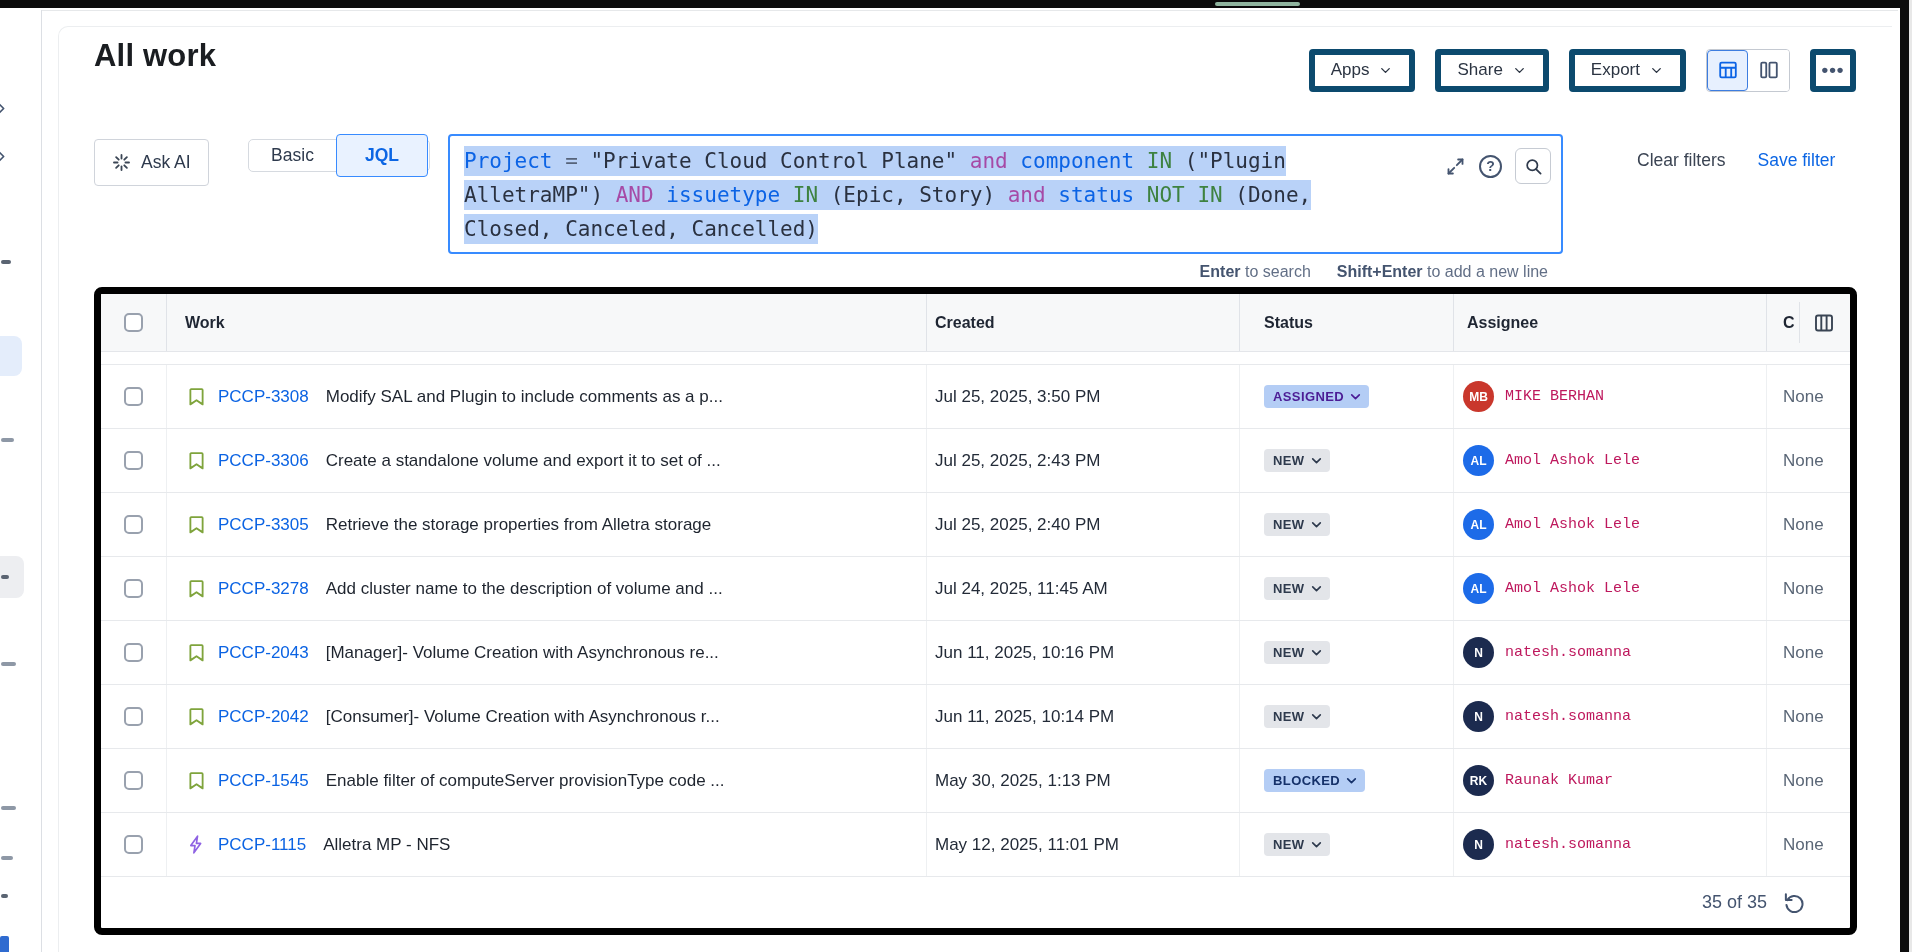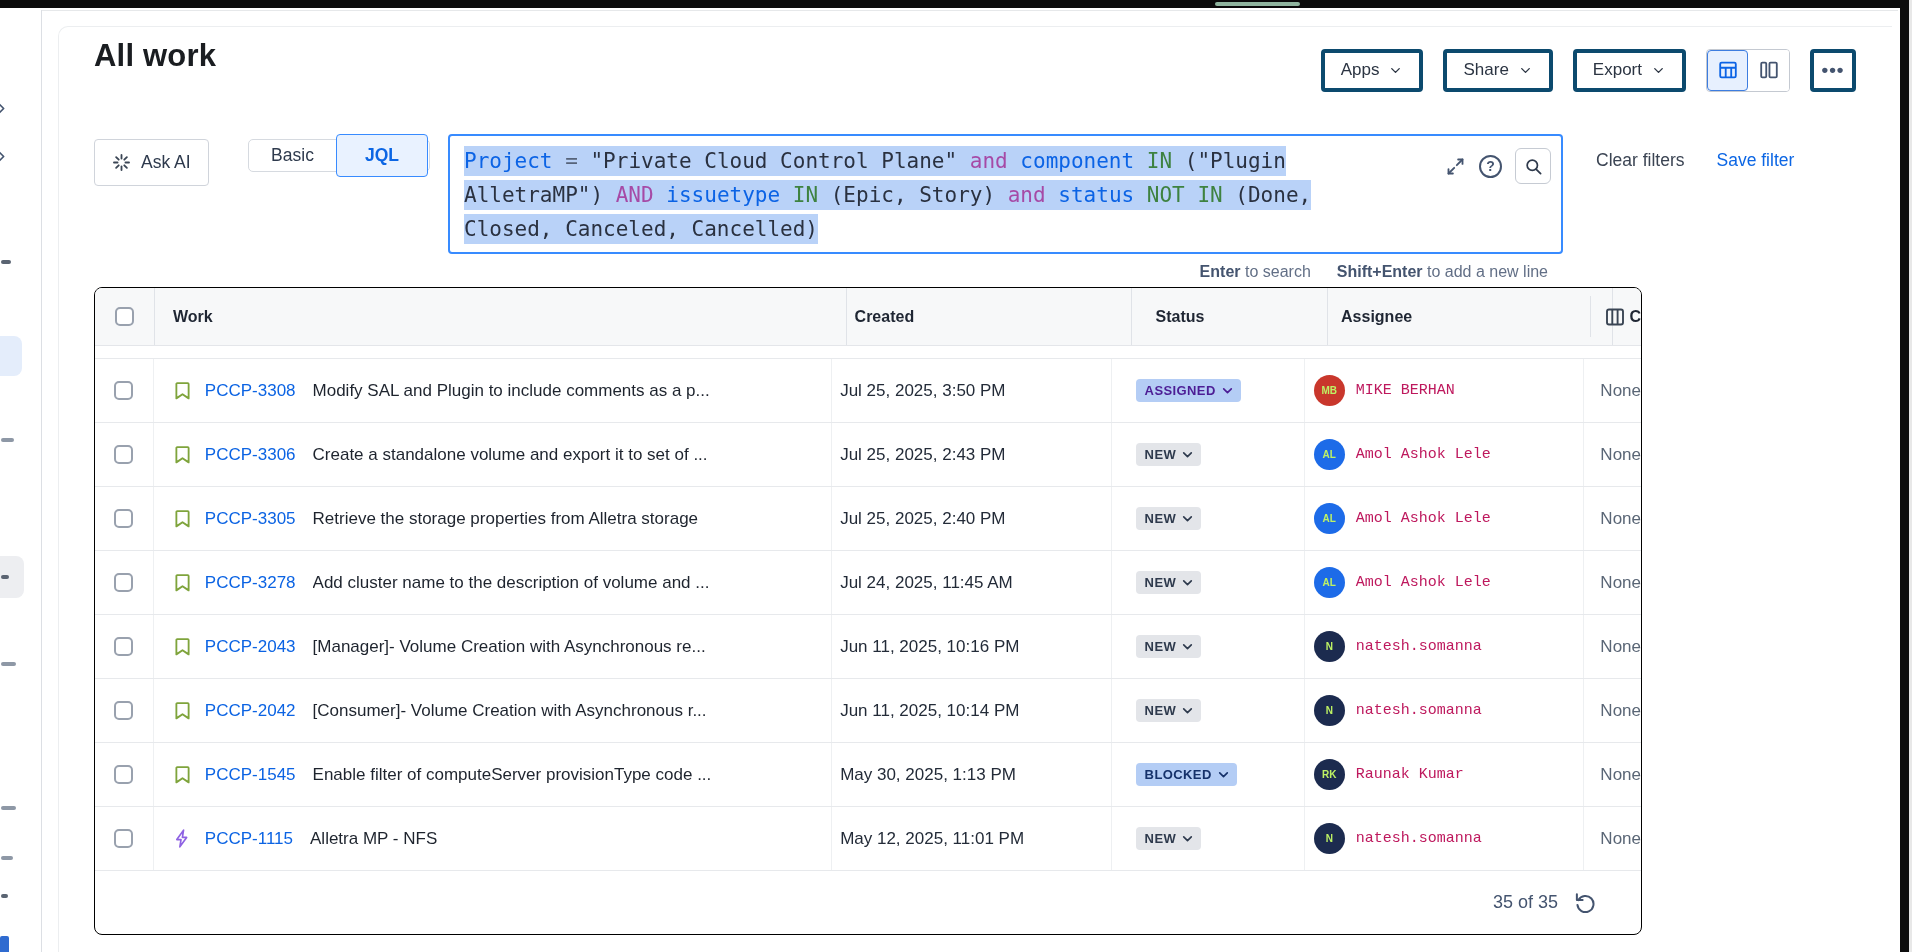--- a/index.html
+++ b/index.html
@@ -21,21 +21,21 @@
   .pill.gray { top:546px; width:34px; height:42px; background:#edeef1; }
   .frag { position:absolute; left:1px; height:4px; background:#8e98a6; border-radius:2px; }
   .frag.dark { background:#5a6472; }
   .blue-chip { position:absolute; left:0; top:926px; width:9px; height:18px; background:#2f6bd0; border-radius:2px; }
 
   .panel-corner { position:absolute; left:58px; top:26px; right:20px; bottom:0; border-top:1px solid #eceef0; border-left:1px solid #eceef0; border-top-left-radius:10px; pointer-events:none; }
 
   
   .page-title { position:absolute; left:94px; top:38px; font-size:31px; font-weight:700; color:#1a1d21; letter-spacing:.2px; }
   .header-actions { position:absolute; top:48px; right:56px; height:44px; display:flex; align-items:center; gap:20px; }
-  .btn { display:inline-flex; align-items:center; gap:9px; height:43px; padding:0 16px; border:4px solid #0c4a6e; border-radius:4px; background:#fff; font-size:17px; font-weight:500; color:#2b3442; cursor:pointer; }
+  .btn { display:inline-flex; align-items:center; gap:9px; height:43px; padding:0 16px; border:6px solid #0c4a6e; border-radius:4px; background:#fff; font-size:17px; font-weight:500; color:#2b3442; cursor:pointer; }
   .view-group { display:flex; border:1px solid #c4c9d1; border-radius:4px; overflow:hidden; height:43px; }
   .view-cell { width:41px; height:41px; display:flex; align-items:center; justify-content:center; background:#fff; }
   .view-cell.selected { background:#e7f0fe; outline:1.5px solid #3d7de0; outline-offset:-1.5px; border-radius:4px; }
   .more-btn { width:46px; justify-content:center; padding:0; font-size:19px; letter-spacing:1px; color:#44546F; font-weight:700; }
 
   
   .askai-btn { position:absolute; left:94px; top:139px; height:47px; display:inline-flex; align-items:center; gap:10px; padding:0 17px; border:1px solid #d0d4db; border-radius:4px; background:#fff; font-size:17.5px; font-weight:500; color:#2e3a4d; cursor:pointer; }
   .segmented { position:absolute; left:248px; top:139px; width:182px; height:33px; border:1px solid #d6dae0; border-radius:5px; display:flex; align-items:center; background:#fff; }
   .seg-basic { flex:1; text-align:center; font-size:17.5px; font-weight:500; color:#2e3a4d; cursor:pointer; }
   .seg-jql { width:92px; height:43px; margin-right:1px; display:flex; align-items:center; justify-content:center; border:1.5px solid #388bff; border-radius:4px; background:#e9f2ff; color:#0c66e4; font-size:17.5px; font-weight:600; cursor:pointer; }
@@ -45,42 +45,42 @@
   .jql-sel { background:#b9d2f8; padding:3px 0; }
   .t-fld { color:#0b63e5; } .t-op { color:#56637a; } .t-txt { color:#2a3140; } .t-kw { color:#a64aa6; } .t-fn { color:#3e8240; }
   .jql-icons { position:absolute; top:12px; right:10px; display:flex; align-items:center; gap:13px; }
   .help-circle { width:23px; height:23px; border:2px solid #44546F; border-radius:50%; display:flex; align-items:center; justify-content:center; font-size:14px; font-weight:700; color:#44546F; }
   .search-btn { width:36px; height:36px; border:1px solid #c6cbd3; border-radius:6px; display:flex; align-items:center; justify-content:center; background:#fff; cursor:pointer; }
 
   .hints { position:absolute; top:263px; right:364px; font-size:16px; color:#626f86; display:flex; gap:26px; }
   .hints b { color:#44546f; font-weight:700; }
 
   .filter-links { position:absolute; left:1596px; top:150px; display:flex; gap:32px; align-items:center; }
-  .clear-filters { font-size:17.5px; font-weight:500; color:#3b4453; cursor:pointer; }
+  .clear-filters { font-size:17.5px; font-weight:500; color:#3b4453; cursor:pointer;margin-left:41px; }
   .save-filter { font-size:17.5px; font-weight:500; color:#0c66e4; cursor:pointer; }
 
   
-  .worktable { position:absolute; left:94px; top:287px; width:1548px; height:648px; border:1px solid #000000; border-radius:8px; background:#fff; overflow:hidden; display:flex; flex-direction:column; }
+  .worktable { position:absolute; left:94px; top:287px; width:1763px; height:648px; border:7px solid #000000; border-radius:8px; background:#fff; overflow:hidden; display:flex; flex-direction:column; }
   .thead { height:58px; background:#f7f8f9; border-bottom:1px solid #e4e6ea; display:flex; position:relative; flex:none; }
   .hcell { display:flex; align-items:center; font-size:16px; font-weight:700; color:#1f2633; border-right:1px solid #e0e3e8; }
   .sliver { height:13px; border-bottom:1px solid #e7e9ec; flex:none; }
   .trow { height:64px; border-bottom:1px solid #e7e9ec; display:flex; flex:none; background:#fff; }
   .cell { display:flex; align-items:center; border-right:1px solid #eef0f2; }
   .c-check { width:66px; justify-content:center; }
   .c-work { width:760px; padding-left:18px; gap:11px; }
   .c-created { width:313px; padding-left:8px; font-size:17px; color:#232b38; }
   .c-status { width:214px; padding-left:24px; }
   .c-assignee { width:313px; padding-left:9px; gap:11px; }
   .c-last { flex:1; padding-left:16px; font-size:17px; color:#5a6676; border-right:none; }
   .checkbox { width:19px; height:19px; border:2px solid #99a1ae; border-radius:5px; background:#fff; cursor:pointer; display:inline-block; }
   .type-icon { width:22px; height:22px; display:flex; align-items:center; justify-content:center; flex:none; }
   .key { font-size:17px; color:#0b63e3; cursor:pointer; flex:none; }
   .summary { font-size:17px; color:#1e242e; margin-left:6px; white-space:nowrap; overflow:hidden; }
   .badge { display:inline-flex; align-items:center; gap:5px; padding:4px 7px 4px 9px; border-radius:4px; font-size:13px; font-weight:700; letter-spacing:.4px; cursor:pointer; }
-  .avatar { width:31px; height:31px; border-radius:50%; color:#bef264; font-size:10px; font-weight:700; display:flex; align-items:center; justify-content:center; flex:none; }
+  .avatar { width:31px; height:31px; border-radius:50%; color:#ffffff; font-size:12px; font-weight:700; display:flex; align-items:center; justify-content:center; flex:none; }
   .aname { font-size:15px; color:#be185d; white-space:nowrap;font-family:Liberation Mono, monospace; }
   .hdr-divider { position:absolute; top:8px; bottom:8px; width:1px; background:#e0e3e8; }
   .cols-btn { position:absolute; right:12px; top:15px; width:28px; height:28px; display:flex; align-items:center; justify-content:center; cursor:pointer; }
   .tfoot { flex:1; display:flex; align-items:center; justify-content:flex-end; gap:16px; padding-right:44px;text-align:right; }
   .count { font-size:18px; color:#44546f; }
   .refresh { cursor:pointer; display:flex; }
 </style>
 </head>
 <body>
 

